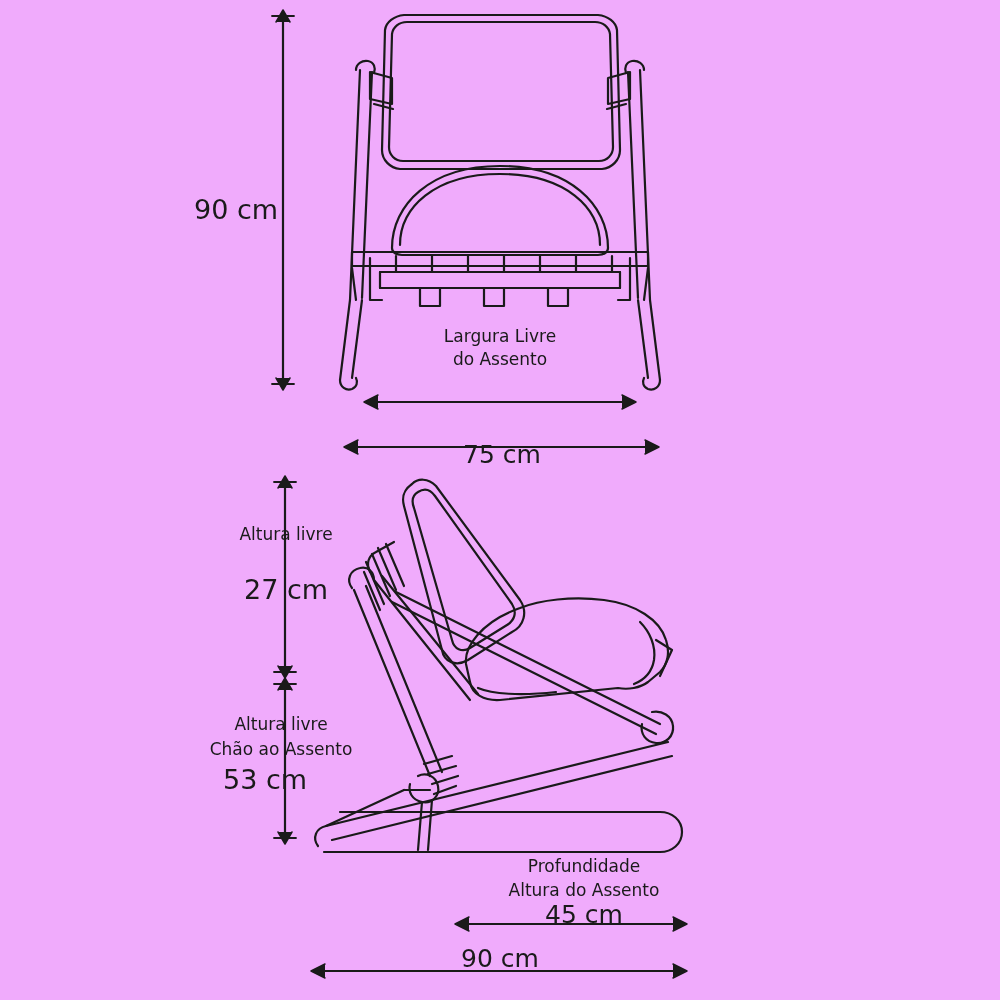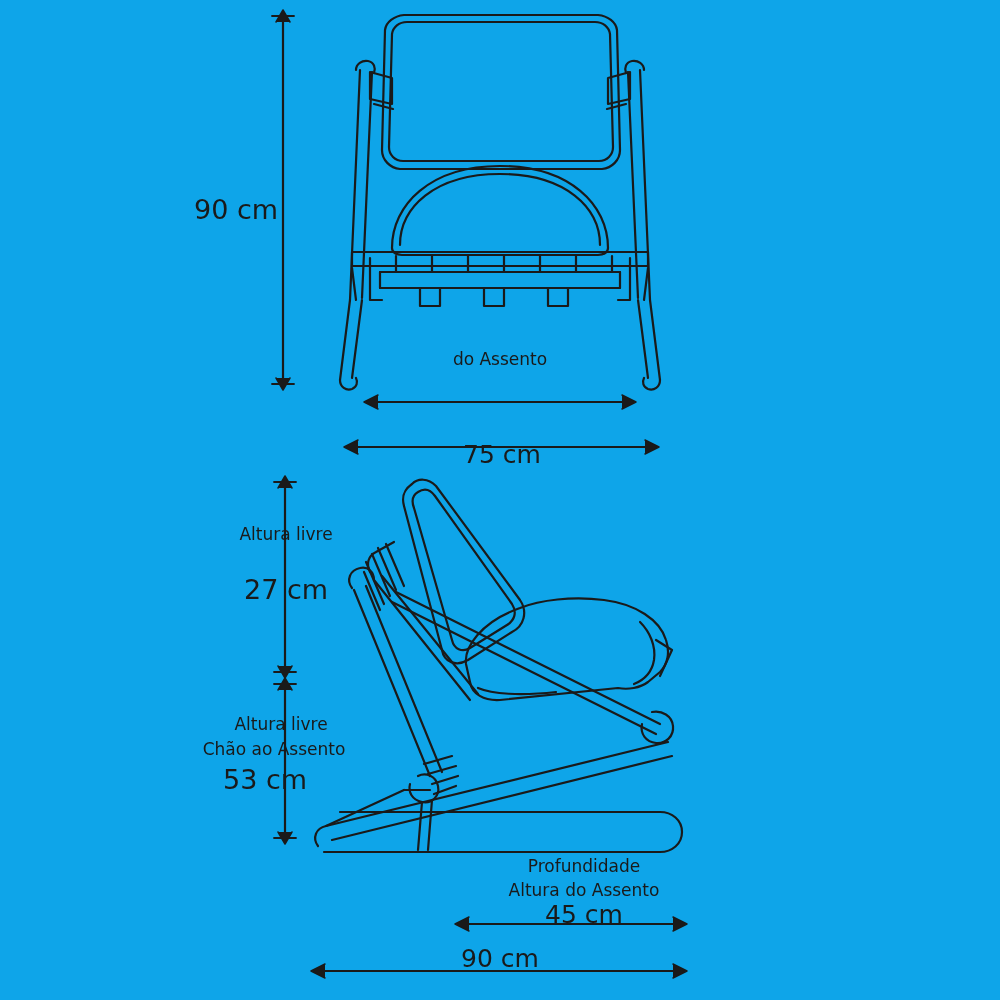--- a/index.html
+++ b/index.html
@@ -8,21 +8,21 @@
     background: #ffffff;
   }
   body {
     font-family: "DejaVu Sans", "Liberation Sans", sans-serif;
     color: #1a1a1a;
   }
   #stage {
     position: relative;
     width: 1000px;
     height: 1000px;
-    background: #0ea5e9;
+    background: #f0abfc;
     overflow: hidden;
   }
   svg.layer {
     position: absolute;
     left: 0;
     top: 0;
     width: 1000px;
     height: 1000px;
   }
   .lbl {
@@ -199,30 +199,31 @@
         <path d="M315 971 L 683 971"></path>
         <path d="M325 964 L 311 971 L 325 978" fill="#1a1a1a" stroke-width="1.5"></path>
         <path d="M673 964 L 687 971 L 673 978" fill="#1a1a1a" stroke-width="1.5"></path>
       </g>
 
     </g>
   </svg>
 
   <div class="lbl lbl-xl" style="left:188px; top:194px; width:96px;">90 cm</div>
 
+  <div class="lbl lbl-sm" style="left:400px; top:326px; width:200px;">Largura Livre</div>
   <div class="lbl lbl-sm" style="left:400px; top:349px; width:200px;">do Assento</div>
 
 
   <div class="lbl lbl-lg" style="left:402px; top:420px; width:200px;margin-top:20px;">75 cm</div>
 
   <div class="lbl lbl-sm" style="left:162px; top:524px; width:248px;">Altura livre</div>
   <div class="lbl lbl-xl" style="left:162px; top:574px; width:248px;">27 cm</div>
 
   <div class="lbl lbl-sm" style="left:150px; top:714px; width:262px;">Altura livre</div>
-  <div class="lbl lbl-sm" style="left:143px; top:739px; width:262px;">Chão ao Assento</div>
+  <div class="lbl lbl-sm" style="left:150px; top:739px; width:262px;">Chão ao Assento</div>
   <div class="lbl lbl-xl" style="left:134px; top:764px; width:262px;">53 cm</div>
 
   <div class="lbl lbl-sm" style="left:466px; top:856px; width:236px;">Profundidade</div>
   <div class="lbl lbl-sm" style="left:466px; top:880px; width:236px;">Altura do Assento</div>
   <div class="lbl lbl-lg" style="left:466px; top:900px; width:236px;">45 cm</div>
 
   <div class="lbl lbl-lg" style="left:382px; top:944px; width:236px;">90 cm</div>
 
 </div>
 

